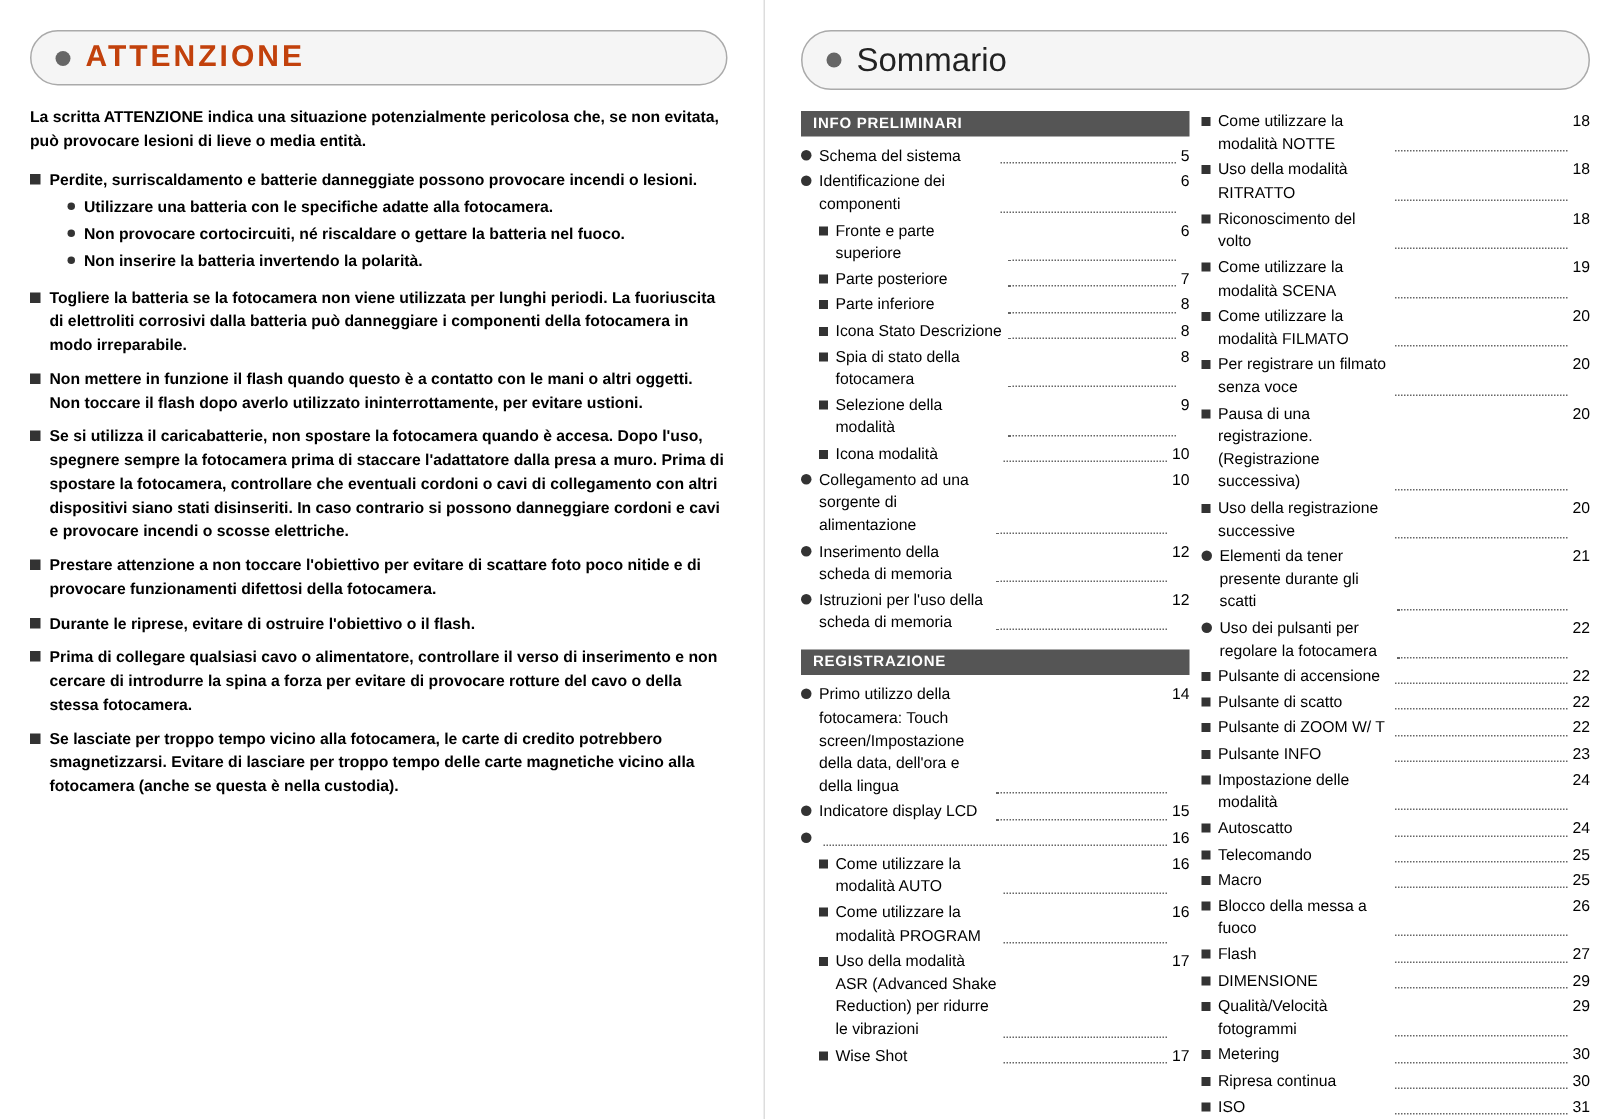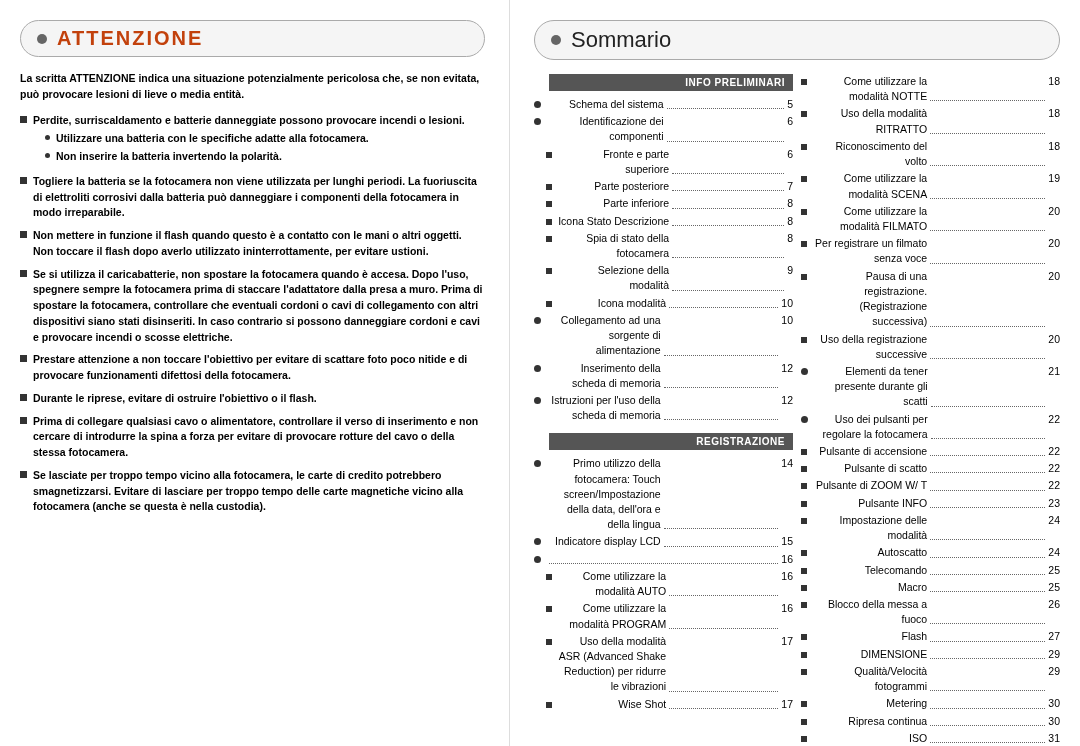--- a/index.html
+++ b/index.html
@@ -14,21 +14,20 @@
       display: flex;
     }
     .left-panel {
       width: 510px;
       padding: 20px 24px 20px 20px;
       border-right: 1px solid #ddd;
     }
     .right-panel {
       width: 570px;
       padding: 20px 20px 20px 24px;
-      text-align: right;
     }
     .section-header {
       display: flex;
       align-items: center;
       border: 1px solid #aaa;
       border-radius: 20px;
       padding: 6px 16px;
       margin-bottom: 14px;
       background: #f5f5f5;
     }
@@ -105,21 +104,20 @@
       margin-bottom: 10px;
     }
     .toc-header {
       background: #555;
       color: #fff;
       font-size: 10px;
       font-weight: bold;
       padding: 3px 8px;
       margin-bottom: 6px;
       letter-spacing: 0.5px;
-      margin-left: 15px;
     }
     .toc-columns {
       display: flex;
       gap: 8px;
     }
     .toc-col {
       flex: 1;
     }
     .toc-entry {
       display: flex;
@@ -179,20 +177,24 @@
     <h1>ATTENZIONE</h1>
   </div>
   <p class="intro">La scritta ATTENZIONE indica una situazione potenzialmente pericolosa che, se non evitata, può provocare lesioni di lieve o media entità.</p>
   <ul class="main-list" id="main-list">
       <li>
         <span class="square-bullet"></span>
         <div style="flex: 1 1 0%;">Perdite, surriscaldamento e batterie danneggiate possono provocare incendi o lesioni.<ul class="sub-list">
             <li>
               <span class="dot-bullet"></span>
               <span>Utilizzare una batteria con le specifiche adatte alla fotocamera.</span>
+            </li>
+            <li>
+              <span class="dot-bullet"></span>
+              <span>Non provocare cortocircuiti, né riscaldare o gettare la batteria nel fuoco.</span>
             </li>
             <li>
               <span class="dot-bullet"></span>
               <span>Non inserire la batteria invertendo la polarità.</span>
             </li>
           </ul></div>
       </li>
       <li>
         <span class="square-bullet"></span>
         <div style="flex: 1 1 0%;">Togliere la batteria se la fotocamera non viene utilizzata per lunghi periodi. La fuoriuscita di elettroliti corrosivi dalla batteria può danneggiare i componenti della fotocamera in modo irreparabile.</div>

